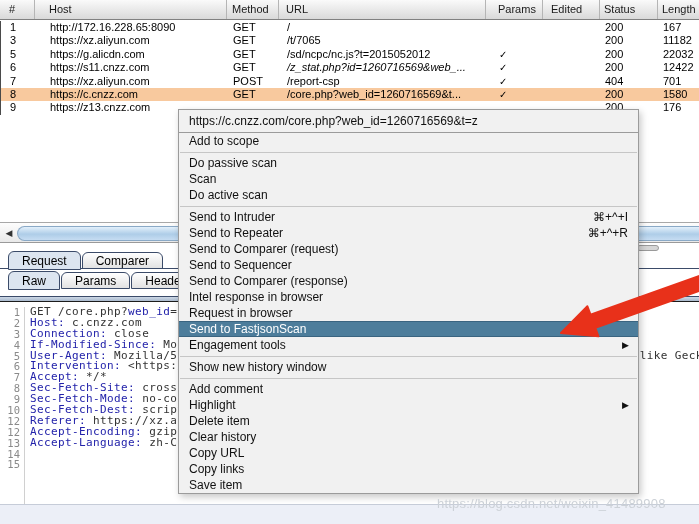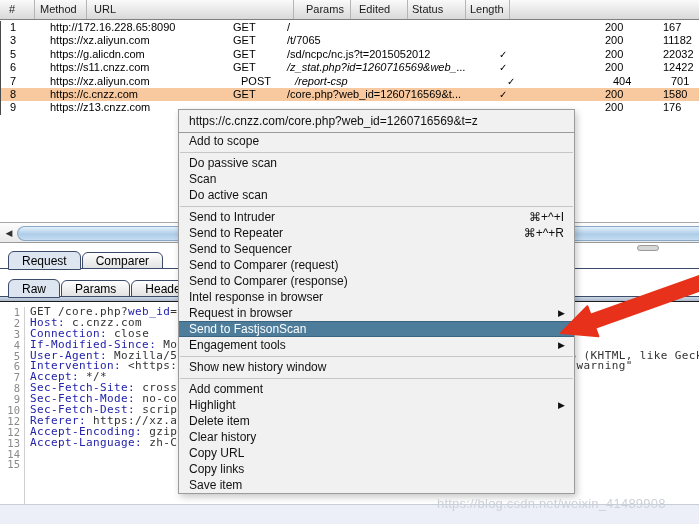--- a/index.html
+++ b/index.html
@@ -45,21 +45,21 @@
   .gutter div{height:10.9px;line-height:10.9px;}
   .code{position:absolute;top:4px;left:30px;right:0;font:11px "DejaVu Sans Mono",monospace;
     letter-spacing:0.385px;white-space:pre;}
   .code div{height:10.9px;line-height:10.9px;}
   .tok-n{color:#2222aa;}
   .tok-p{color:#333333;}
   .bottom-strip{position:absolute;top:504px;left:0;width:699px;height:20px;background:#ecEFf7;
     background:#eceff7;border-top:1px solid #c6ccd8;box-sizing:border-box;z-index:6;}
 
   
-  .menu{position:absolute;left:178px;top:109px;width:397px;background:#f1f1f1;border:1px solid #9b9b9b;
+  .menu{position:absolute;left:178px;top:109px;width:461px;background:#f1f1f1;border:1px solid #9b9b9b;
     box-sizing:border-box;z-index:5;box-shadow:2px 3px 7px rgba(0,0,0,0.22);}
   .menu-title{height:22px;line-height:22px;padding-left:10px;font-size:12px;color:#111;
     border-bottom:1px solid #9b9b9b;white-space:nowrap;overflow:hidden;}
   .mi{position:relative;height:16px;line-height:16px;padding-left:10px;font-size:12px;color:#111;white-space:nowrap;}
   .mi .shortcut{position:absolute;right:10px;top:0;}
   .mi .subarrow{position:absolute;right:9px;top:0;font-size:9px;}
   .mi.hl{color:#fff;border-top:1px solid #3a6480;border-bottom:1px solid #3a6480;height:14px;line-height:14px;}
   .msep{position:relative;height:6px;}
   .msep::after{content:"";position:absolute;left:1px;right:1px;top:3px;height:1px;background:#c6c6c6;}
 
@@ -68,20 +68,21 @@
   .watermark{position:absolute;top:496px;left:437px;z-index:8;font-size:13px;color:#ccd1d7;
     letter-spacing:0.2px;pointer-events:none;}
 </style>
 </head>
 <body>
 
 <div id="app">
 
   <div class="tbl-header" id="tblHeader">
       <div class="hcol" style="width: 35px; padding-left: 9px;">#</div>
+      <div class="hcol" style="width: 192px; padding-left: 14px;">Host</div>
       <div class="hcol" style="width: 52px; padding-left: 5px;">Method</div>
       <div class="hcol" style="width: 207px; padding-left: 7px;">URL</div>
       <div class="hcol" style="width: 57px; padding-left: 12px;">Params</div>
       <div class="hcol" style="width: 57px; padding-left: 8px;">Edited</div>
       <div class="hcol" style="width: 58px; padding-left: 4px;">Status</div>
       <div class="hcol" style="width: 44px; padding-left: 4px;">Length</div>
     </div>
   <div class="tbl-body" id="tblBody">
       <div class="trow">
         <div class="tcell" style="width: 35px; padding-left: 9px;">1</div>
@@ -119,22 +120,22 @@
         <div class="tcell" style="width: 52px; padding-left: 5px;">GET</div>
         <div class="tcell" style="width: 207px; padding-left: 7px; font-style: italic;">/z_stat.php?id=1260716569&amp;web_...</div>
         <div class="tcell check" style="width: 57px; padding-left: 12px;">✓</div>
         <div class="tcell" style="width: 57px; padding-left: 8px;"></div>
         <div class="tcell" style="width: 58px; padding-left: 4px;">200</div>
         <div class="tcell" style="width: 44px; padding-left: 4px;">12422</div>
       </div>
       <div class="trow">
         <div class="tcell" style="width: 35px; padding-left: 9px;">7</div>
         <div class="tcell" style="width: 192px; padding-left: 14px;">https://xz.aliyun.com</div>
-        <div class="tcell" style="width: 52px; padding-left: 5px; margin-left: 8px;">POST</div>
-        <div class="tcell" style="width: 207px; padding-left: 7px; font-style: italic;">/report-csp</div>
+        <div class="tcell" style="width: 52px; padding-left: 5px;">POST</div>
+        <div class="tcell" style="width: 207px; padding-left: 7px;">/report-csp</div>
         <div class="tcell check" style="width: 57px; padding-left: 12px;">✓</div>
         <div class="tcell" style="width: 57px; padding-left: 8px;"></div>
         <div class="tcell" style="width: 58px; padding-left: 4px;">404</div>
         <div class="tcell" style="width: 44px; padding-left: 4px;">701</div>
       </div>
       <div class="trow" style="background: rgb(248, 201, 158);">
         <div class="tcell" style="width: 35px; padding-left: 9px;">8</div>
         <div class="tcell" style="width: 192px; padding-left: 14px;">https://c.cnzz.com</div>
         <div class="tcell" style="width: 52px; padding-left: 5px;">GET</div>
         <div class="tcell" style="width: 207px; padding-left: 7px;">/core.php?web_id=1260716569&amp;t...</div>
@@ -161,21 +162,21 @@
   </div>
   <div class="grip"></div>
 
   <div class="tabline" style="top:268px"></div>
   <div class="tabrow tabs1" style="top:251px" id="tabs1">
       <div class="tab sel" style="background: rgb(220, 229, 240);">Request</div>
       <div class="tab">Comparer</div>
     </div>
 
   <div class="tabline" style="top:296px"></div>
-  <div class="tabrow tabs2" style="top:279px" id="tabs2">
+  <div class="tabrow tabs2" style="top:271px" id="tabs2">
       <div class="tab sel" style="background: rgb(220, 229, 240);">Raw</div>
       <div class="tab">Params</div>
       <div class="tab">Headers</div>
     </div>
   <div class="subtab-band"></div>
 
   <div class="editor">
     <div class="gutter" id="gutter">
         <div>1</div>
         <div>2</div>
@@ -201,22 +202,22 @@
     <div class="menu-title">https://c.cnzz.com/core.php?web_id=1260716569&amp;t=z</div>
     <div id="menuItems">
         <div class="mi"><span>Add to scope</span></div>
         <div class="msep"></div>
         <div class="mi"><span>Do passive scan</span></div>
         <div class="mi"><span>Scan</span></div>
         <div class="mi"><span>Do active scan</span></div>
         <div class="msep"></div>
         <div class="mi"><span>Send to Intruder</span><span class="shortcut">⌘+^+I</span></div>
         <div class="mi"><span>Send to Repeater</span><span class="shortcut">⌘+^+R</span></div>
+        <div class="mi"><span>Send to Comparer (request)</span></div>
         <div class="mi"><span>Send to Sequencer</span></div>
-        <div class="mi"><span>Send to Comparer (request)</span></div>
         <div class="mi"><span>Send to Comparer (response)</span></div>
         <div class="mi"><span>Intel response in browser</span></div>
         <div class="mi"><span>Request in browser</span><span class="subarrow">▶</span></div>
         <div class="mi hl" style="background: rgb(77, 125, 155);"><span>Send to FastjsonScan</span></div>
         <div class="mi"><span>Engagement tools</span><span class="subarrow">▶</span></div>
         <div class="msep"></div>
         <div class="mi"><span>Show new history window</span></div>
         <div class="msep"></div>
         <div class="mi"><span>Add comment</span></div>
         <div class="mi"><span>Highlight</span><span class="subarrow">▶</span></div>

